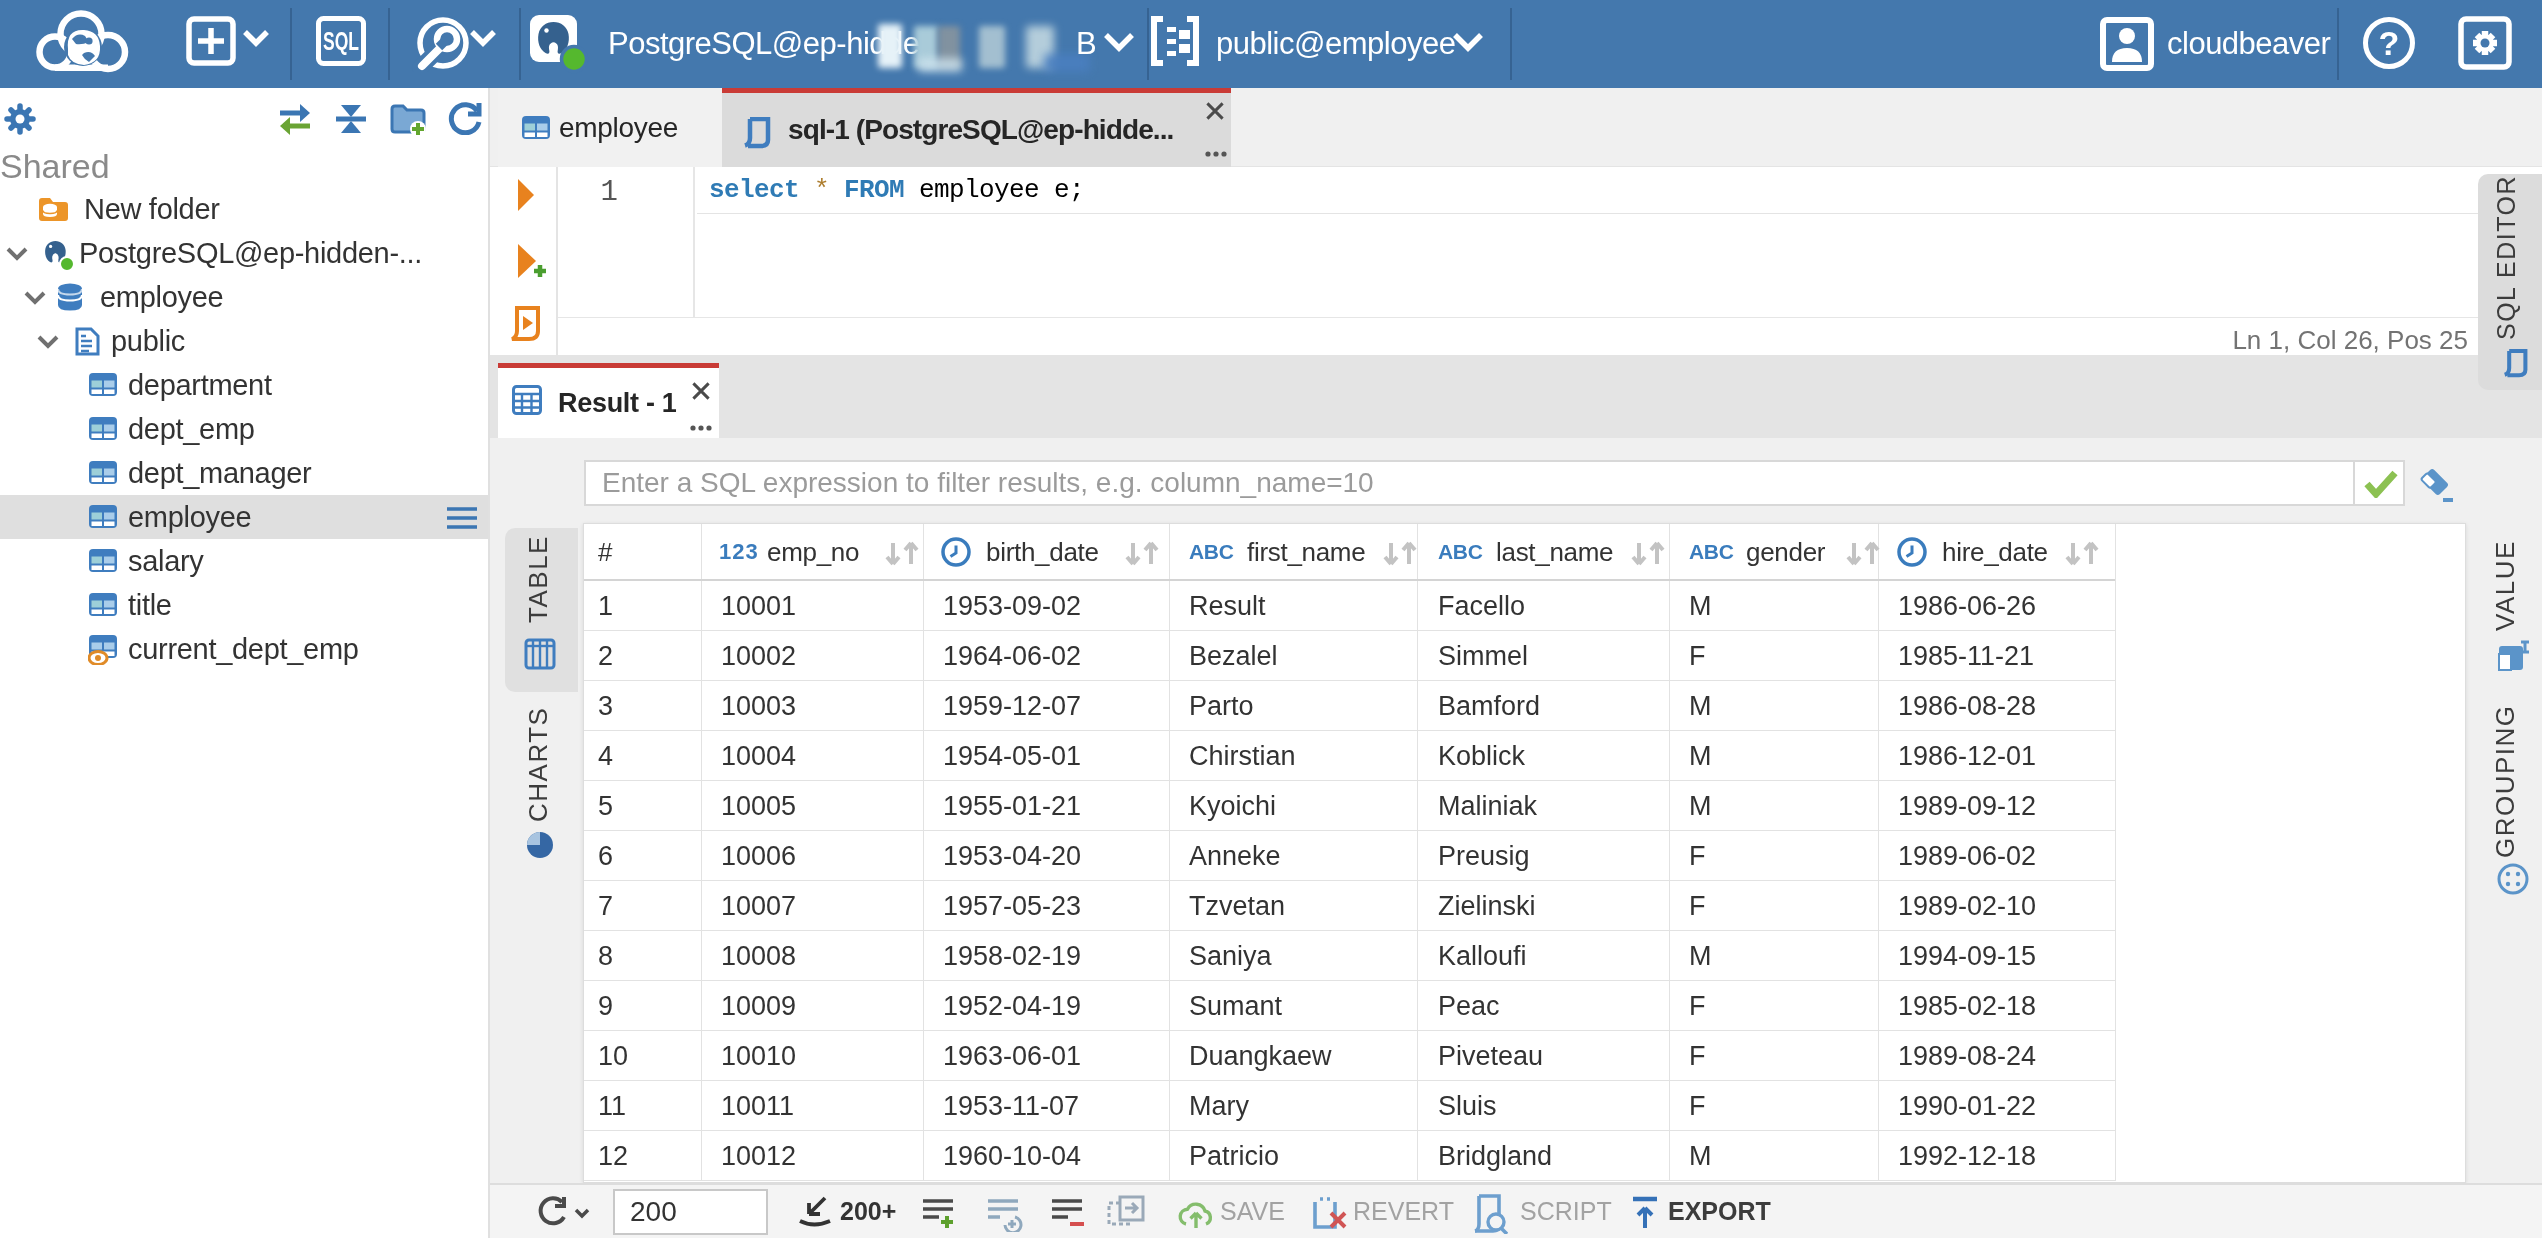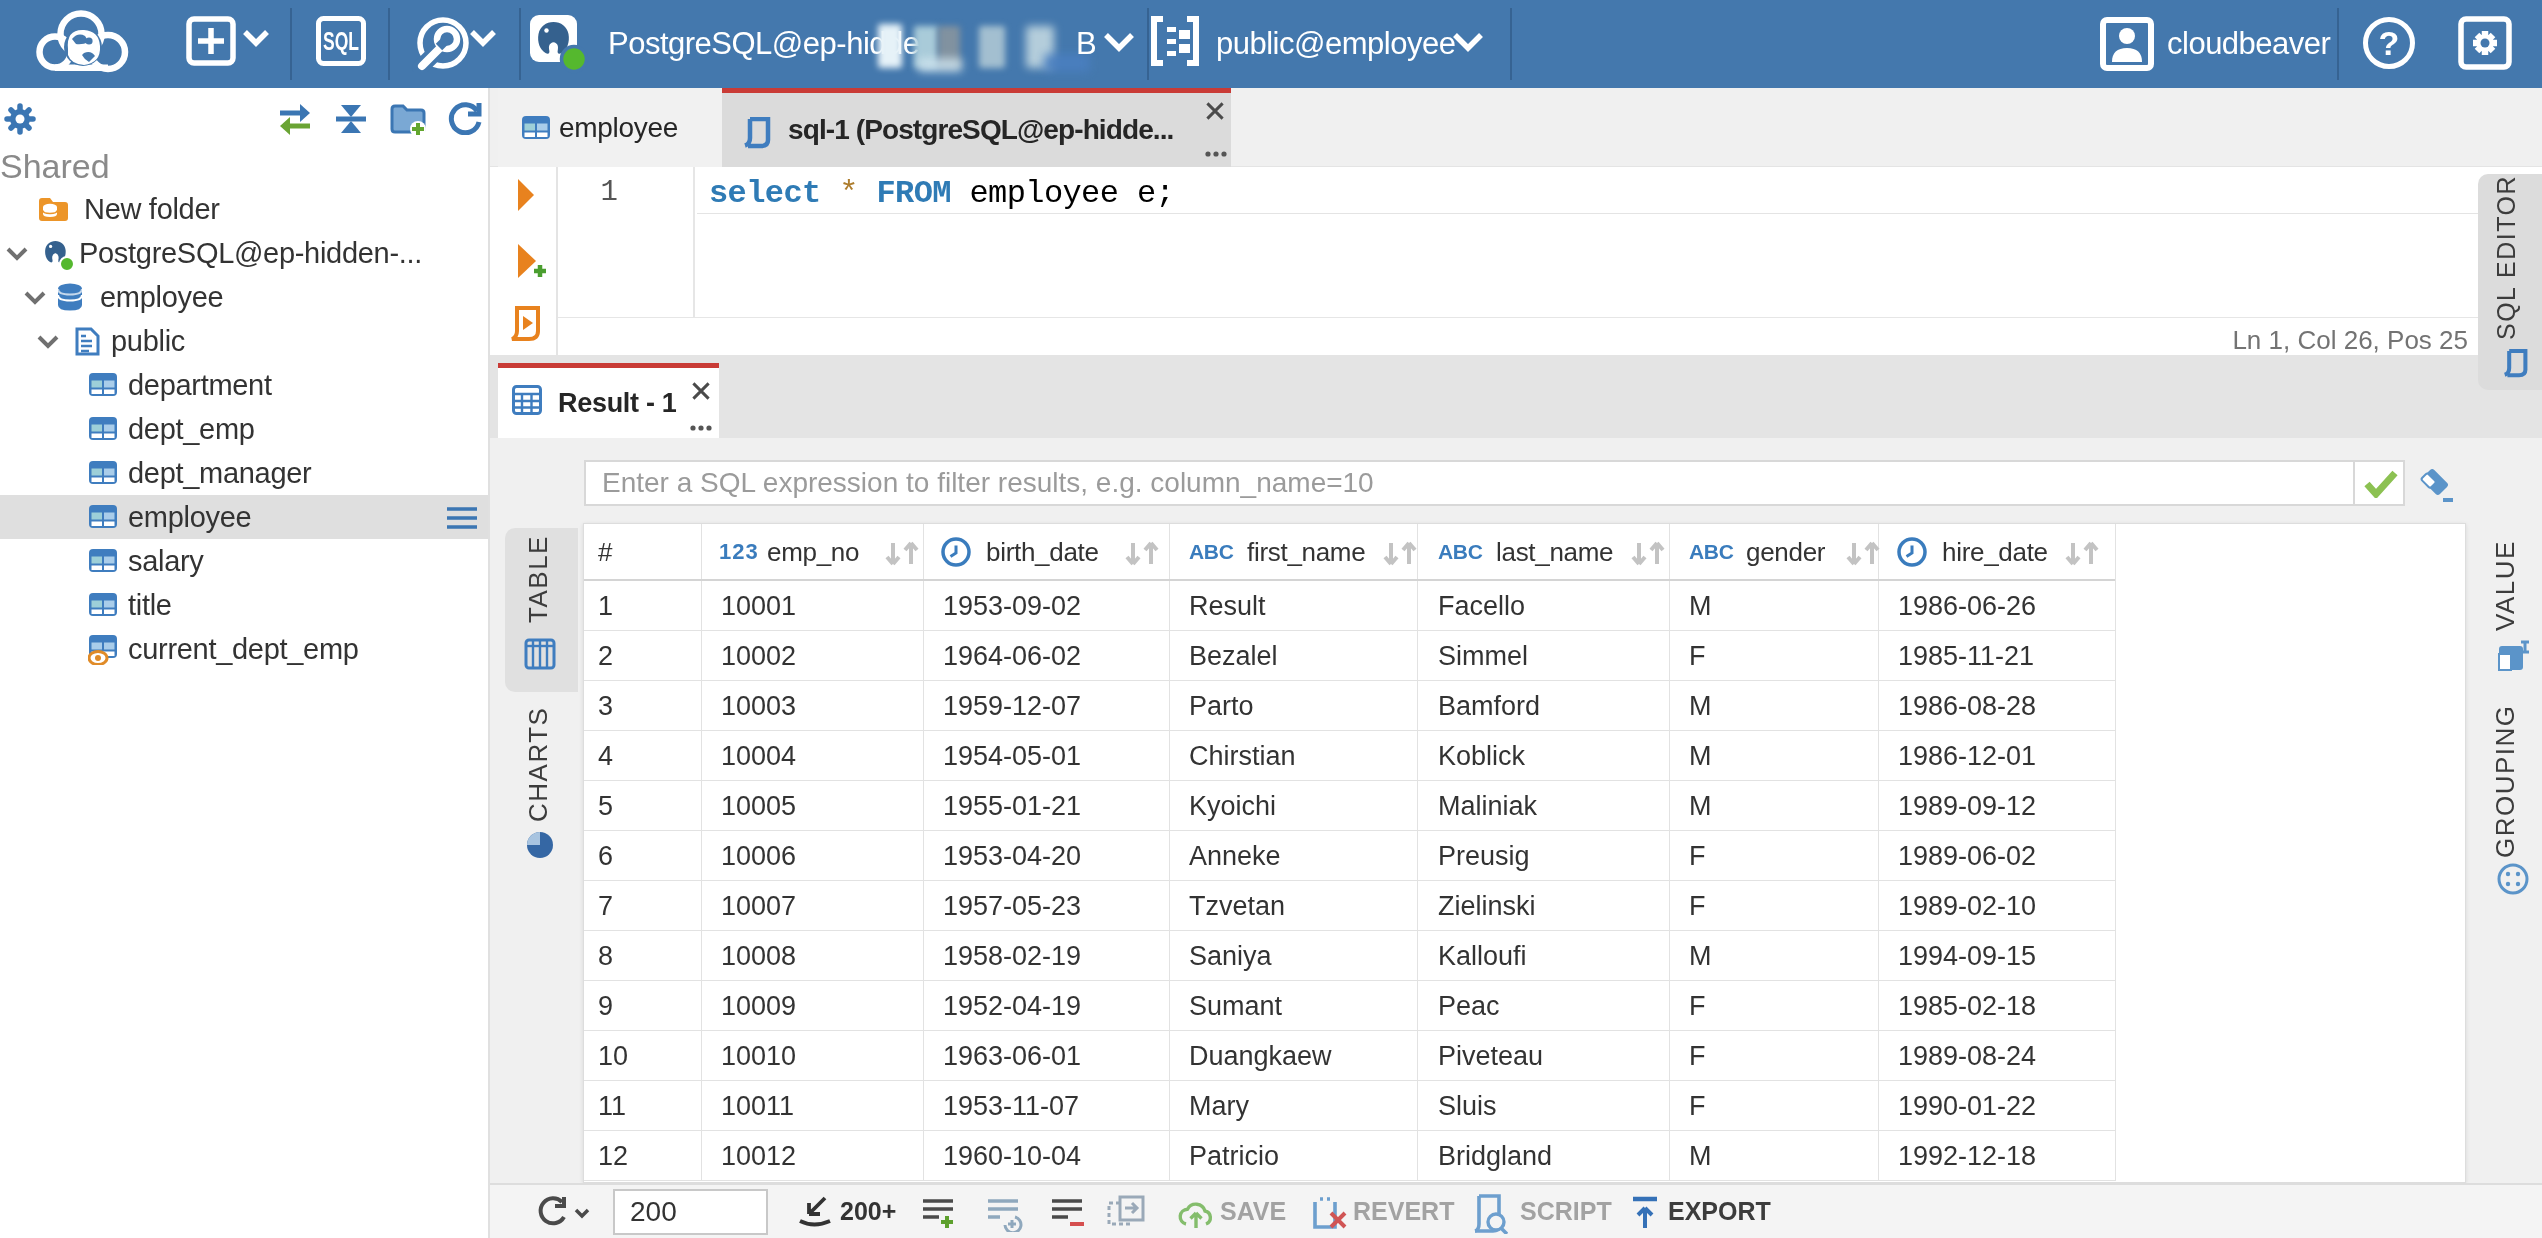--- a/index.html
+++ b/index.html
@@ -21,39 +21,39 @@
 
 #tabbar { position:absolute; left:490px; top:88px; width:2052px; height:79px; background:#f0f0f0; border-bottom:1px solid #e4e4e4; }
 #tab-emp { position:absolute; left:8px; top:0; width:224px; height:79px; background:#f1f1f1; }
 #tab-sql { position:absolute; left:232px; top:0; width:509px; height:79px; background:#dbdbdb; border-top:5px solid #c93b36; }
 .tabtext { font-size:28px; color:#262626; letter-spacing:-0.3px; }
 
 
 #editor { position:absolute; left:490px; top:167px; width:2052px; height:188px; background:#fff; }
 #edtools { position:absolute; left:0; top:0; width:68px; height:188px; border-right:2px solid #e4e4e4; }
 #gutter { position:absolute; left:70px; top:0; width:135px; height:150px; border-right:2px solid #e6e6e6; }
-.code { font-family:"Liberation Mono", monospace; font-size:32px; letter-spacing:-0.6px; }
+.code { font-family:"Liberation Mono", monospace; font-size:26px; letter-spacing:-0.6px; }
 
 
 #rpanel { position:absolute; left:490px; top:355px; width:2052px; height:828px; background:#f0f0f0; }
 #rtabbar { position:absolute; left:0; top:0; width:2052px; height:83px; background:#e4e4e4; }
 #rtab { position:absolute; left:8px; top:8px; width:221px; height:75px; background:#fff; border-top:5px solid #c93b36; }
 #grid { position:absolute; left:93px; top:168px; width:1883px; height:660px; background:#fff; border:1px solid #ddd; box-shadow:0 1px 4px rgba(0,0,0,0.10); }
 .vline { position:absolute; top:0; width:1px; background:#e2e2e2; }
 .hrow { position:absolute; left:0; width:1531px; border-bottom:1px solid #e2e2e2; height:50px; }
 .cell { position:absolute; top:0; height:50px; line-height:50px; font-size:27px; color:#333; white-space:nowrap; }
 .hcell { position:absolute; top:0; height:56px; line-height:56px; font-size:26px; color:#333; white-space:nowrap; letter-spacing:-0.3px; }
 
 
 .vtext { color:#3c3c3c; font-size:26px; letter-spacing:1.5px; white-space:nowrap; }
 .sorticon { width:44px; height:32px; }
 
 
 #statusbar { position:absolute; left:490px; top:1183px; width:2312px; height:55px; background:#f4f4f4; border-top:2px solid #ddd; }
-.sbbtn { position:absolute; top:0; height:53px; line-height:53px; font-size:28px;font-weight:bold; }
+.sbbtn { position:absolute; top:0; height:53px; line-height:53px; font-size:28px; }
 </style>
 </head>
 <body>
 <div id="app">
   <div id="topbar">
 
     <svg class="abs" style="left:32px;top:5px" width="104" height="72" viewBox="0 0 104 72">
       <g fill="none" stroke="#fff" stroke-width="6.5">
         <circle cx="23" cy="47" r="15.5"></circle>
         <circle cx="49" cy="29" r="20.5"></circle>

